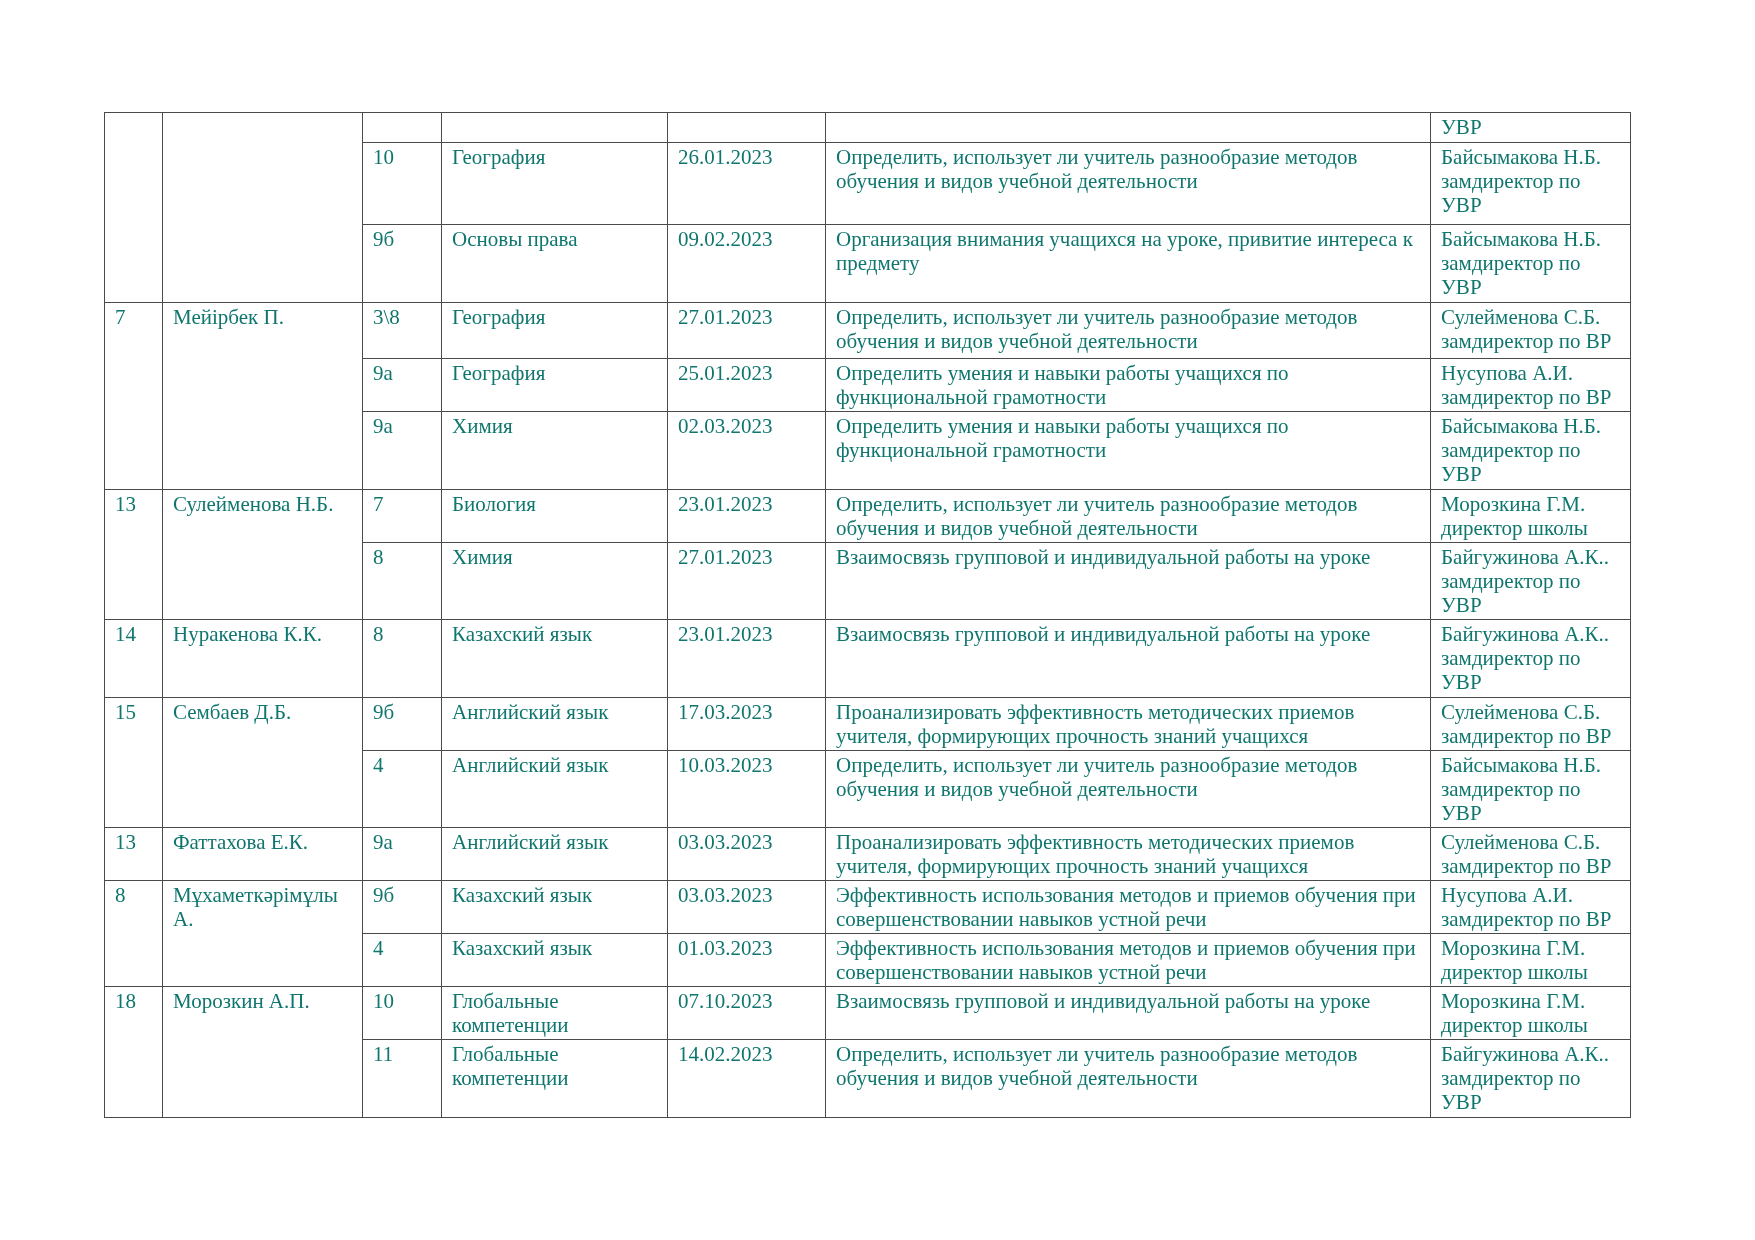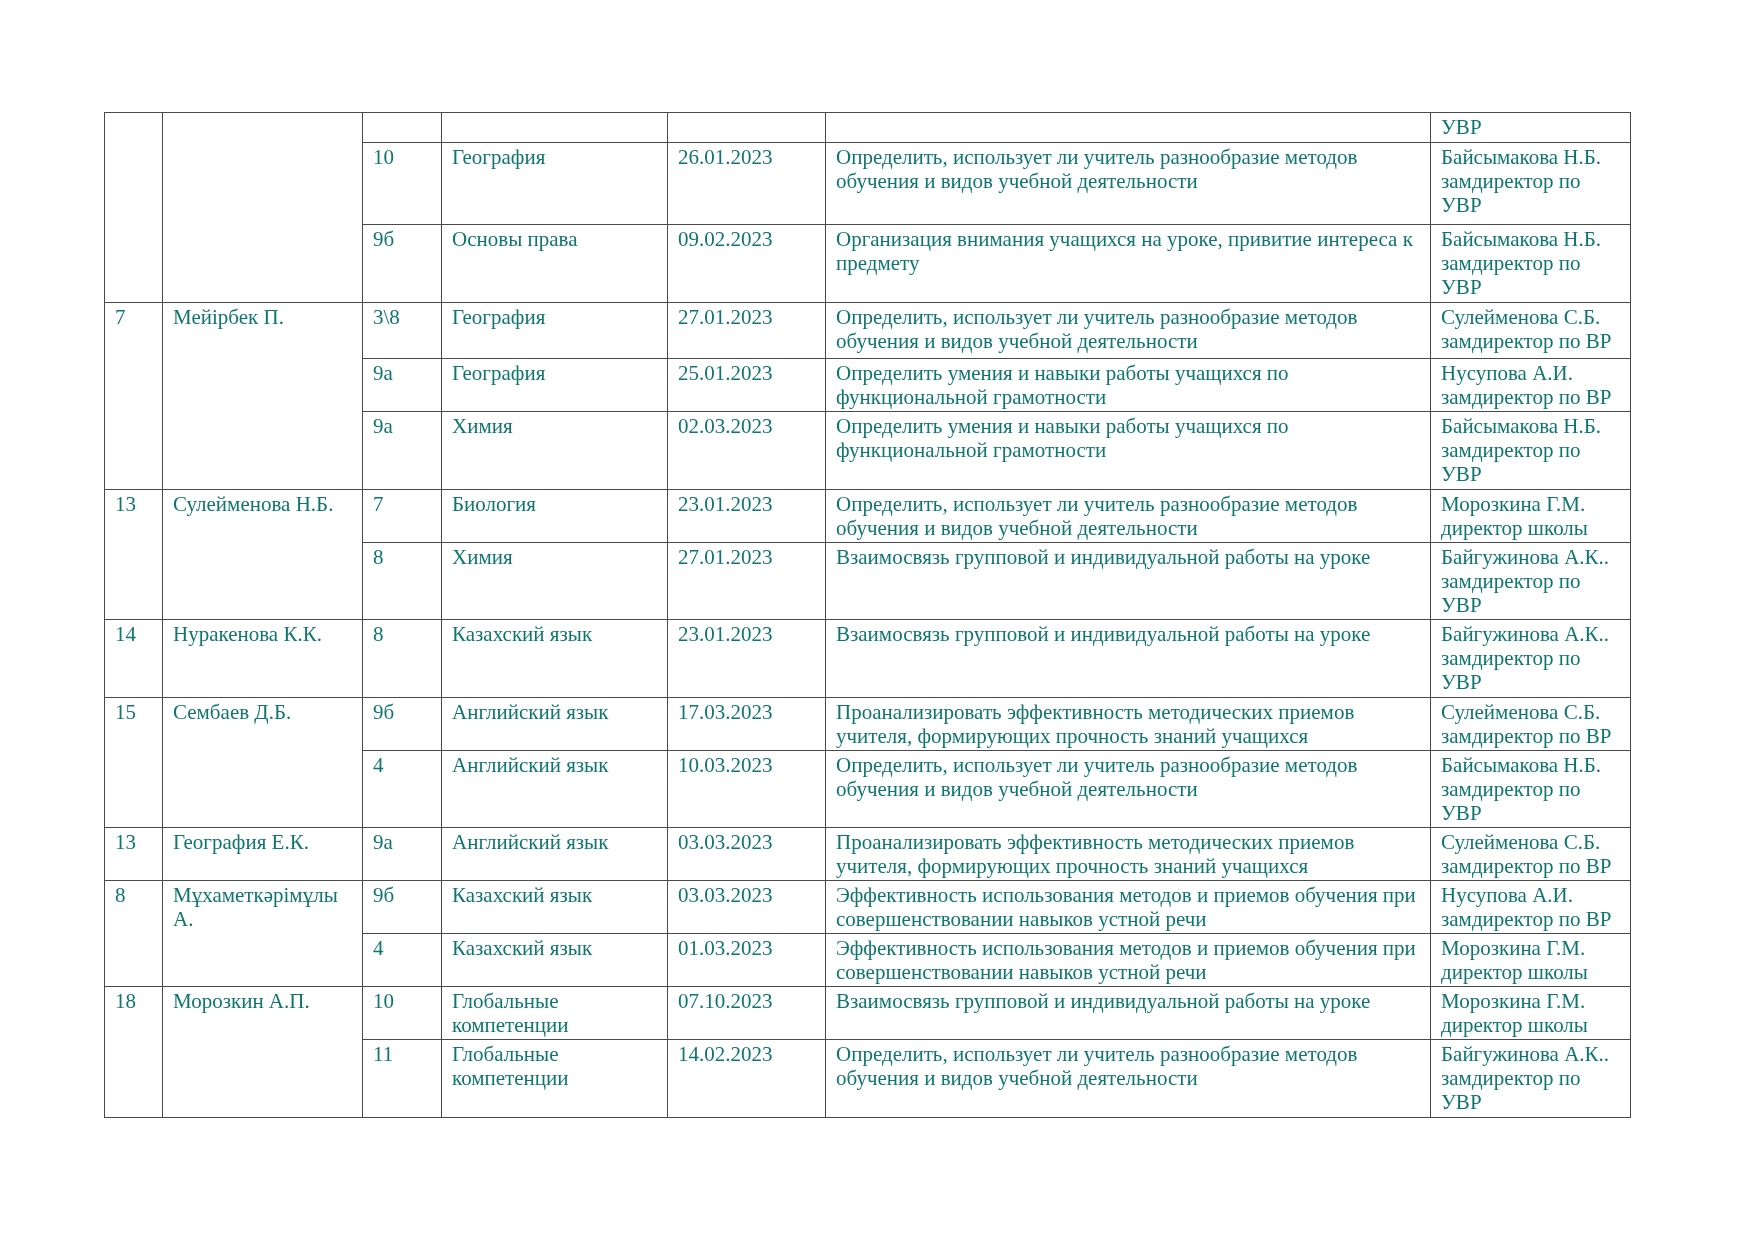--- a/index.html
+++ b/index.html
@@ -140,21 +140,21 @@
       <tr style="height:72px">
         <td>4</td>
         <td>Английский язык</td>
         <td>10.03.2023</td>
         <td>Определить, использует ли учитель разнообразие методов обучения и видов учебной деятельности</td>
         <td>Байсымакова Н.Б. замдиректор по УВР</td>
       </tr>
 
       <tr style="height:50px">
         <td>13</td>
-        <td>География Е.К.</td>
+        <td>Фаттахова Е.К.</td>
         <td>9а</td>
         <td>Английский язык</td>
         <td>03.03.2023</td>
         <td>Проанализировать эффективность методических приемов учителя, формирующих прочность знаний учащихся</td>
         <td>Сулейменова С.Б. замдиректор по ВР</td>
       </tr>
 
       <tr style="height:50px">
         <td rowspan="2">8</td>
         <td rowspan="2">Мұхаметкәрімұлы А.</td>

